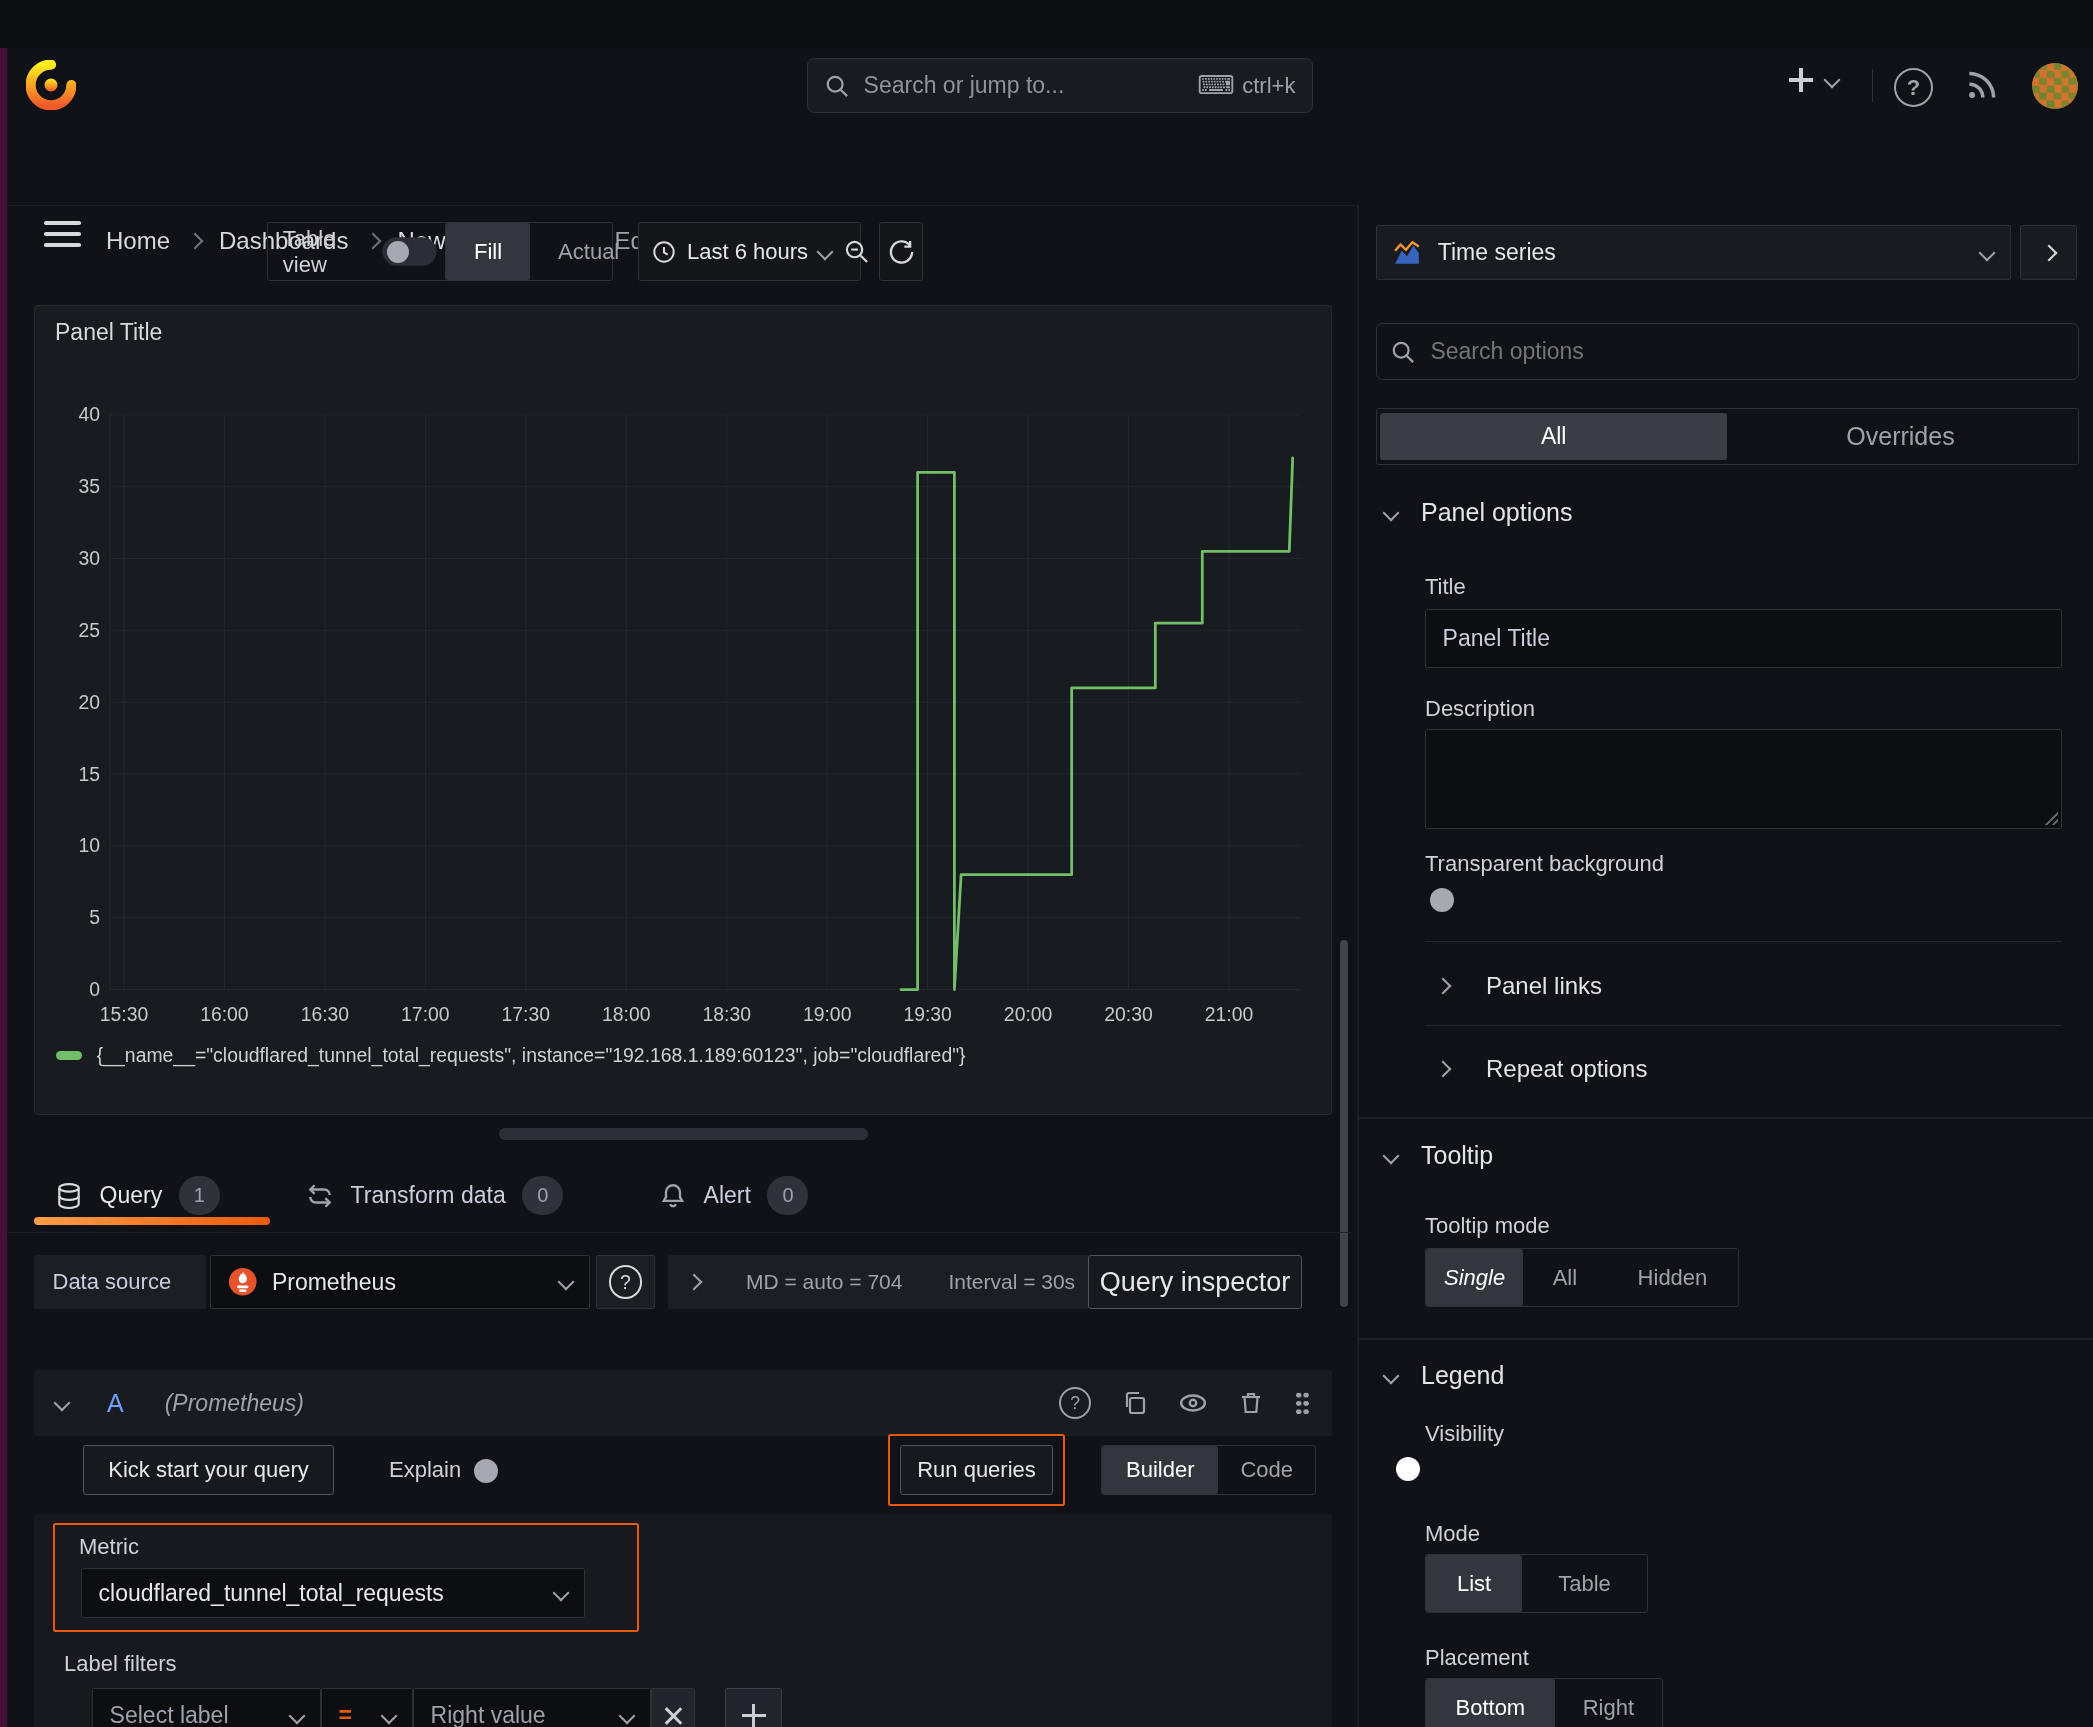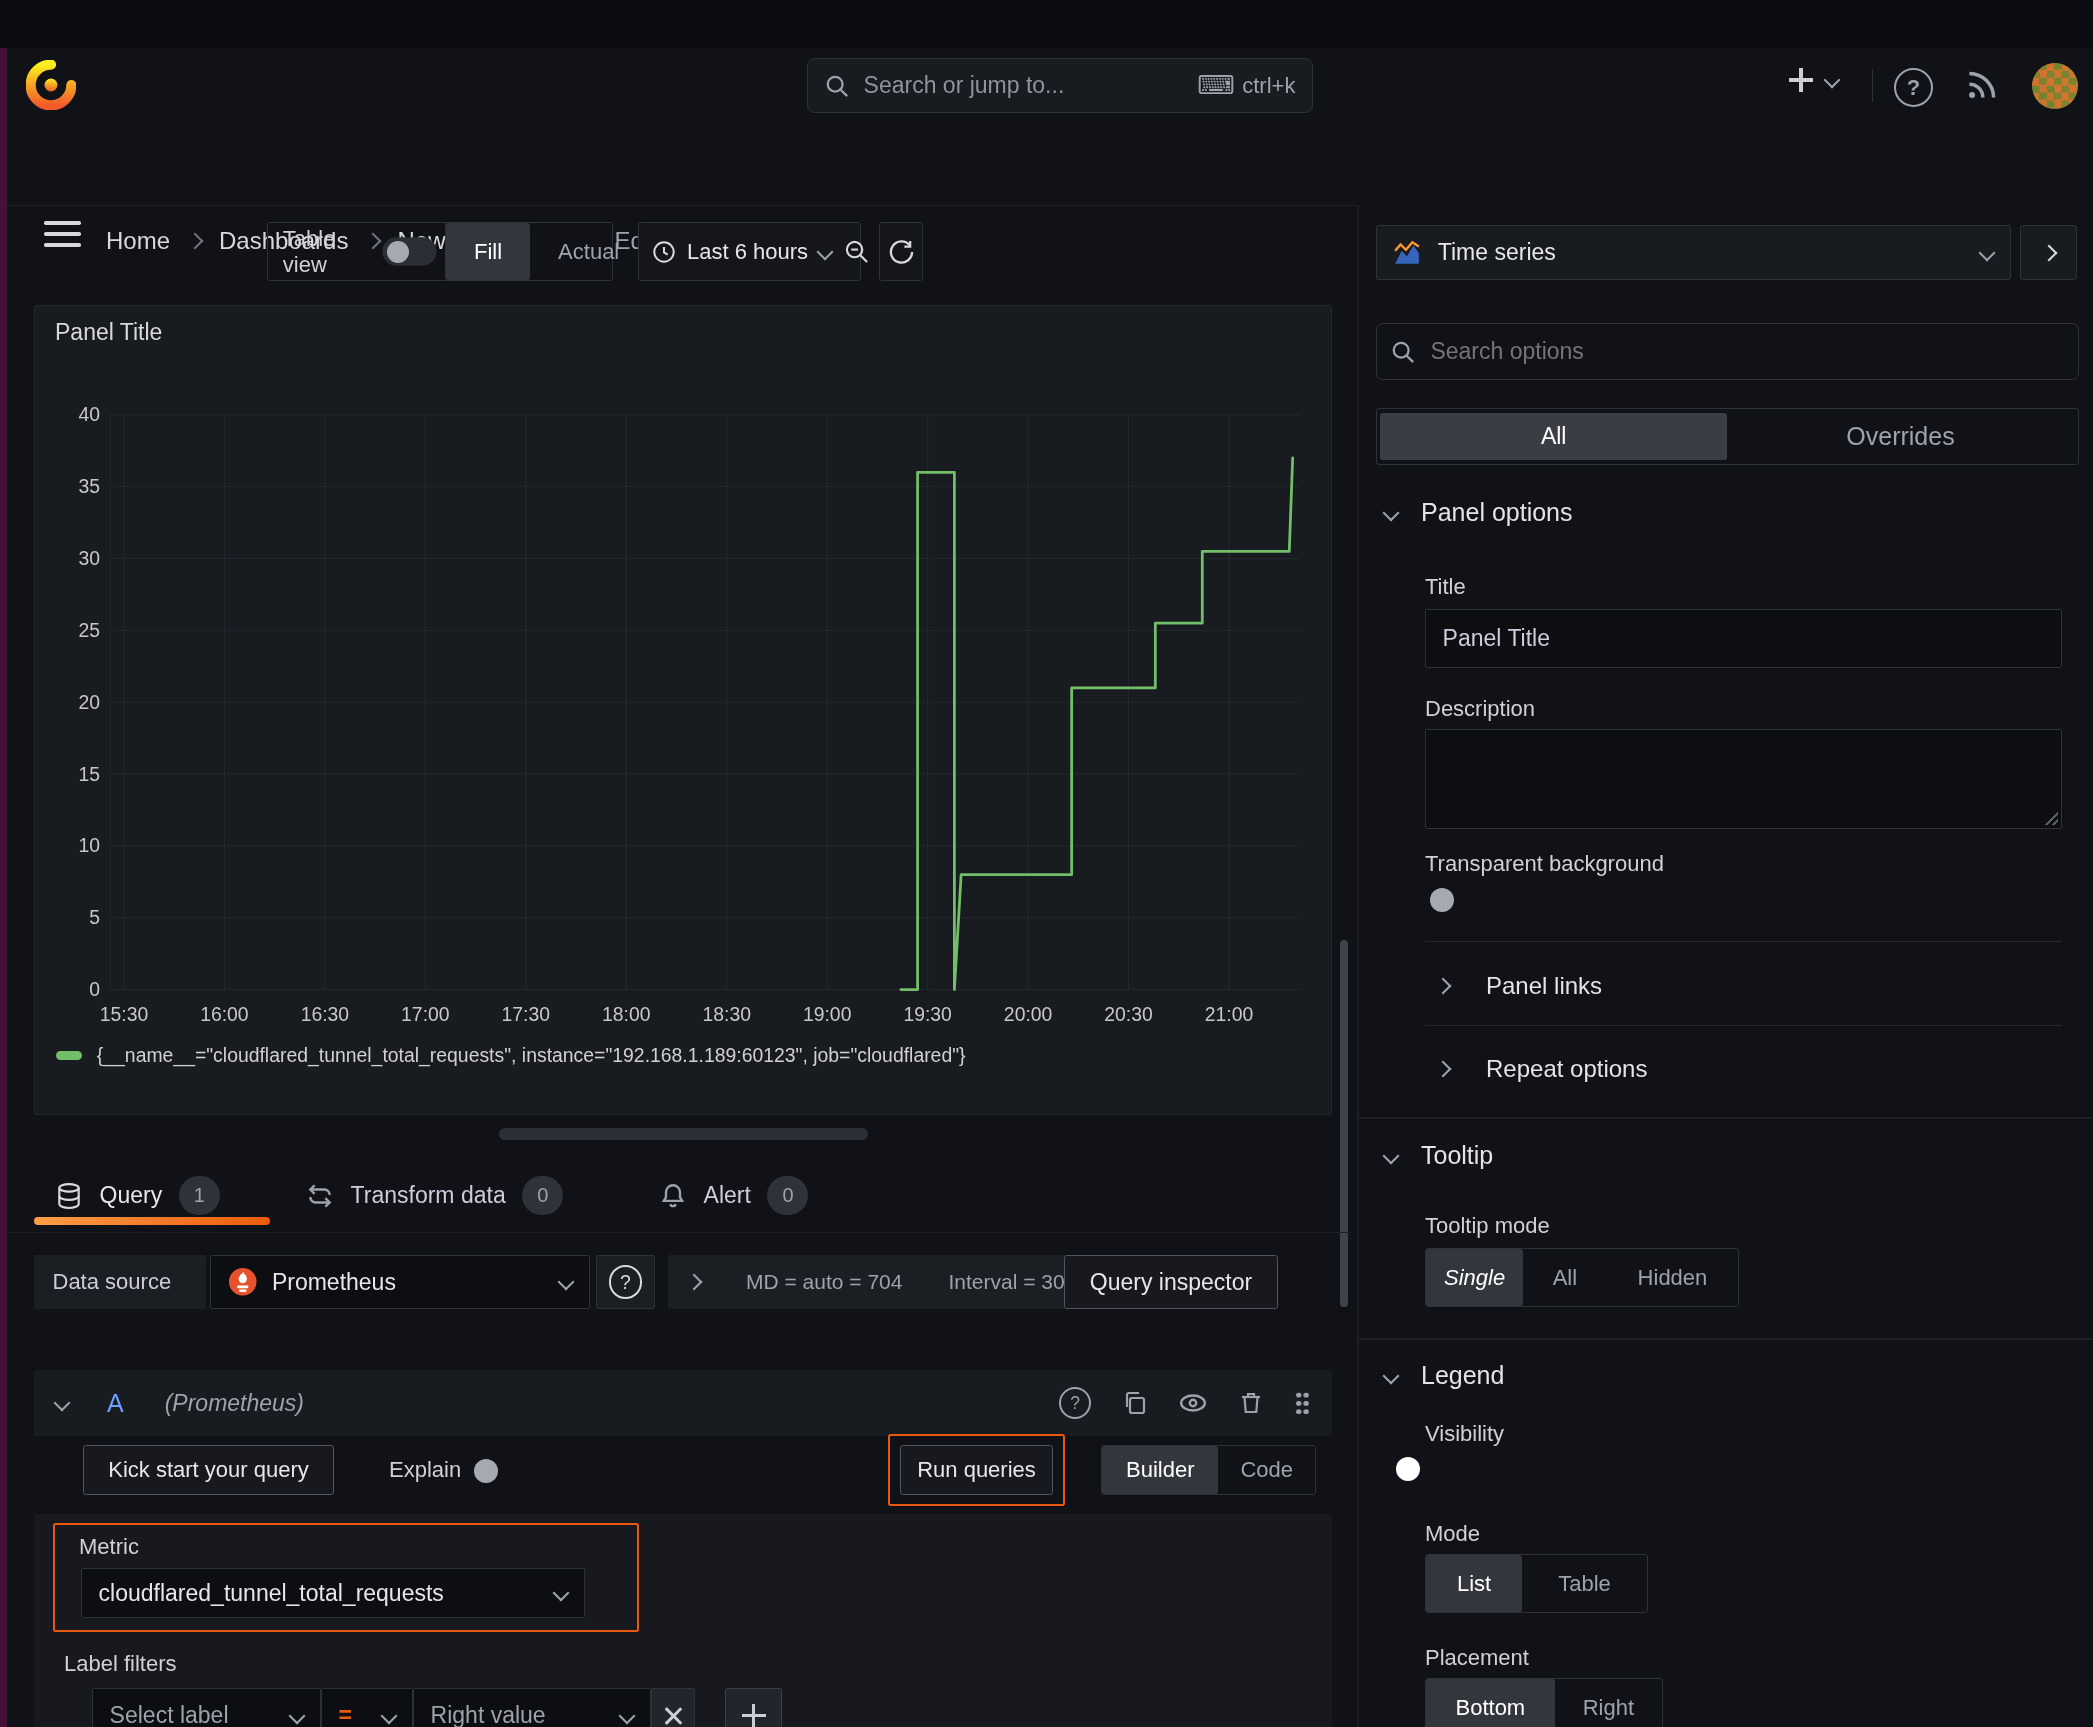--- a/index.html
+++ b/index.html
@@ -312,21 +312,21 @@
   <div class="abs row" style="left:596px;top:1207px;width:59px;height:54px;border:0.9px solid #2c3235;border-radius:1.8px;box-sizing:border-box;justify-content:center;background:#1b1e23;">
     <span style="width:29.5px;height:29.5px;border:2px solid #d8d9dd;border-radius:50%;display:flex;align-items:center;justify-content:center;font-size:19.4px;color:#d8d9dd;">
         <span>?</span>
       </span>
   </div>
   <div class="abs row chip" style="left:668px;top:1207px;width:450px;height:54px;padding:0 20px;gap:46px;">
     <span class="chev right"></span>
     <span style="font-size:21px;color:#9da2ab;white-space:nowrap;">MD = auto = 704</span>
     <span style="font-size:21px;color:#9da2ab;white-space:nowrap;">Interval = 30s</span>
   </div>
-  <button class="btn btn-outline abs" style="left:1064px;top:1207px;width:214px;height:54px;font-size:23px;">Query inspector</button>
+  <button class="btn btn-outline abs" style="left:1088px;top:1207px;width:214px;height:54px;font-size:27px;">Query inspector</button>
 
   
   <div class="abs row" style="left:34px;top:1322px;width:1298px;height:66px;background:#181b1f;border-radius:2.8px;padding:0 22px;box-sizing:border-box;">
     <span class="chev down"></span>
     <span style="margin-left:39px;font-size:25px;color:#6e9fff;">A</span>
     <span style="margin-left:41px;font-size:23px;font-style:italic;color:#9da2ab;">(Prometheus)</span>
     <span style="flex:1;"></span>
     <span class="row" style="gap:31px;">
       <span style="width:28px;height:28px;border:2px solid #9da2ab;border-radius:50%;display:flex;align-items:center;justify-content:center;font-size:17.5px;color:#9da2ab;">
           <span>?</span>

